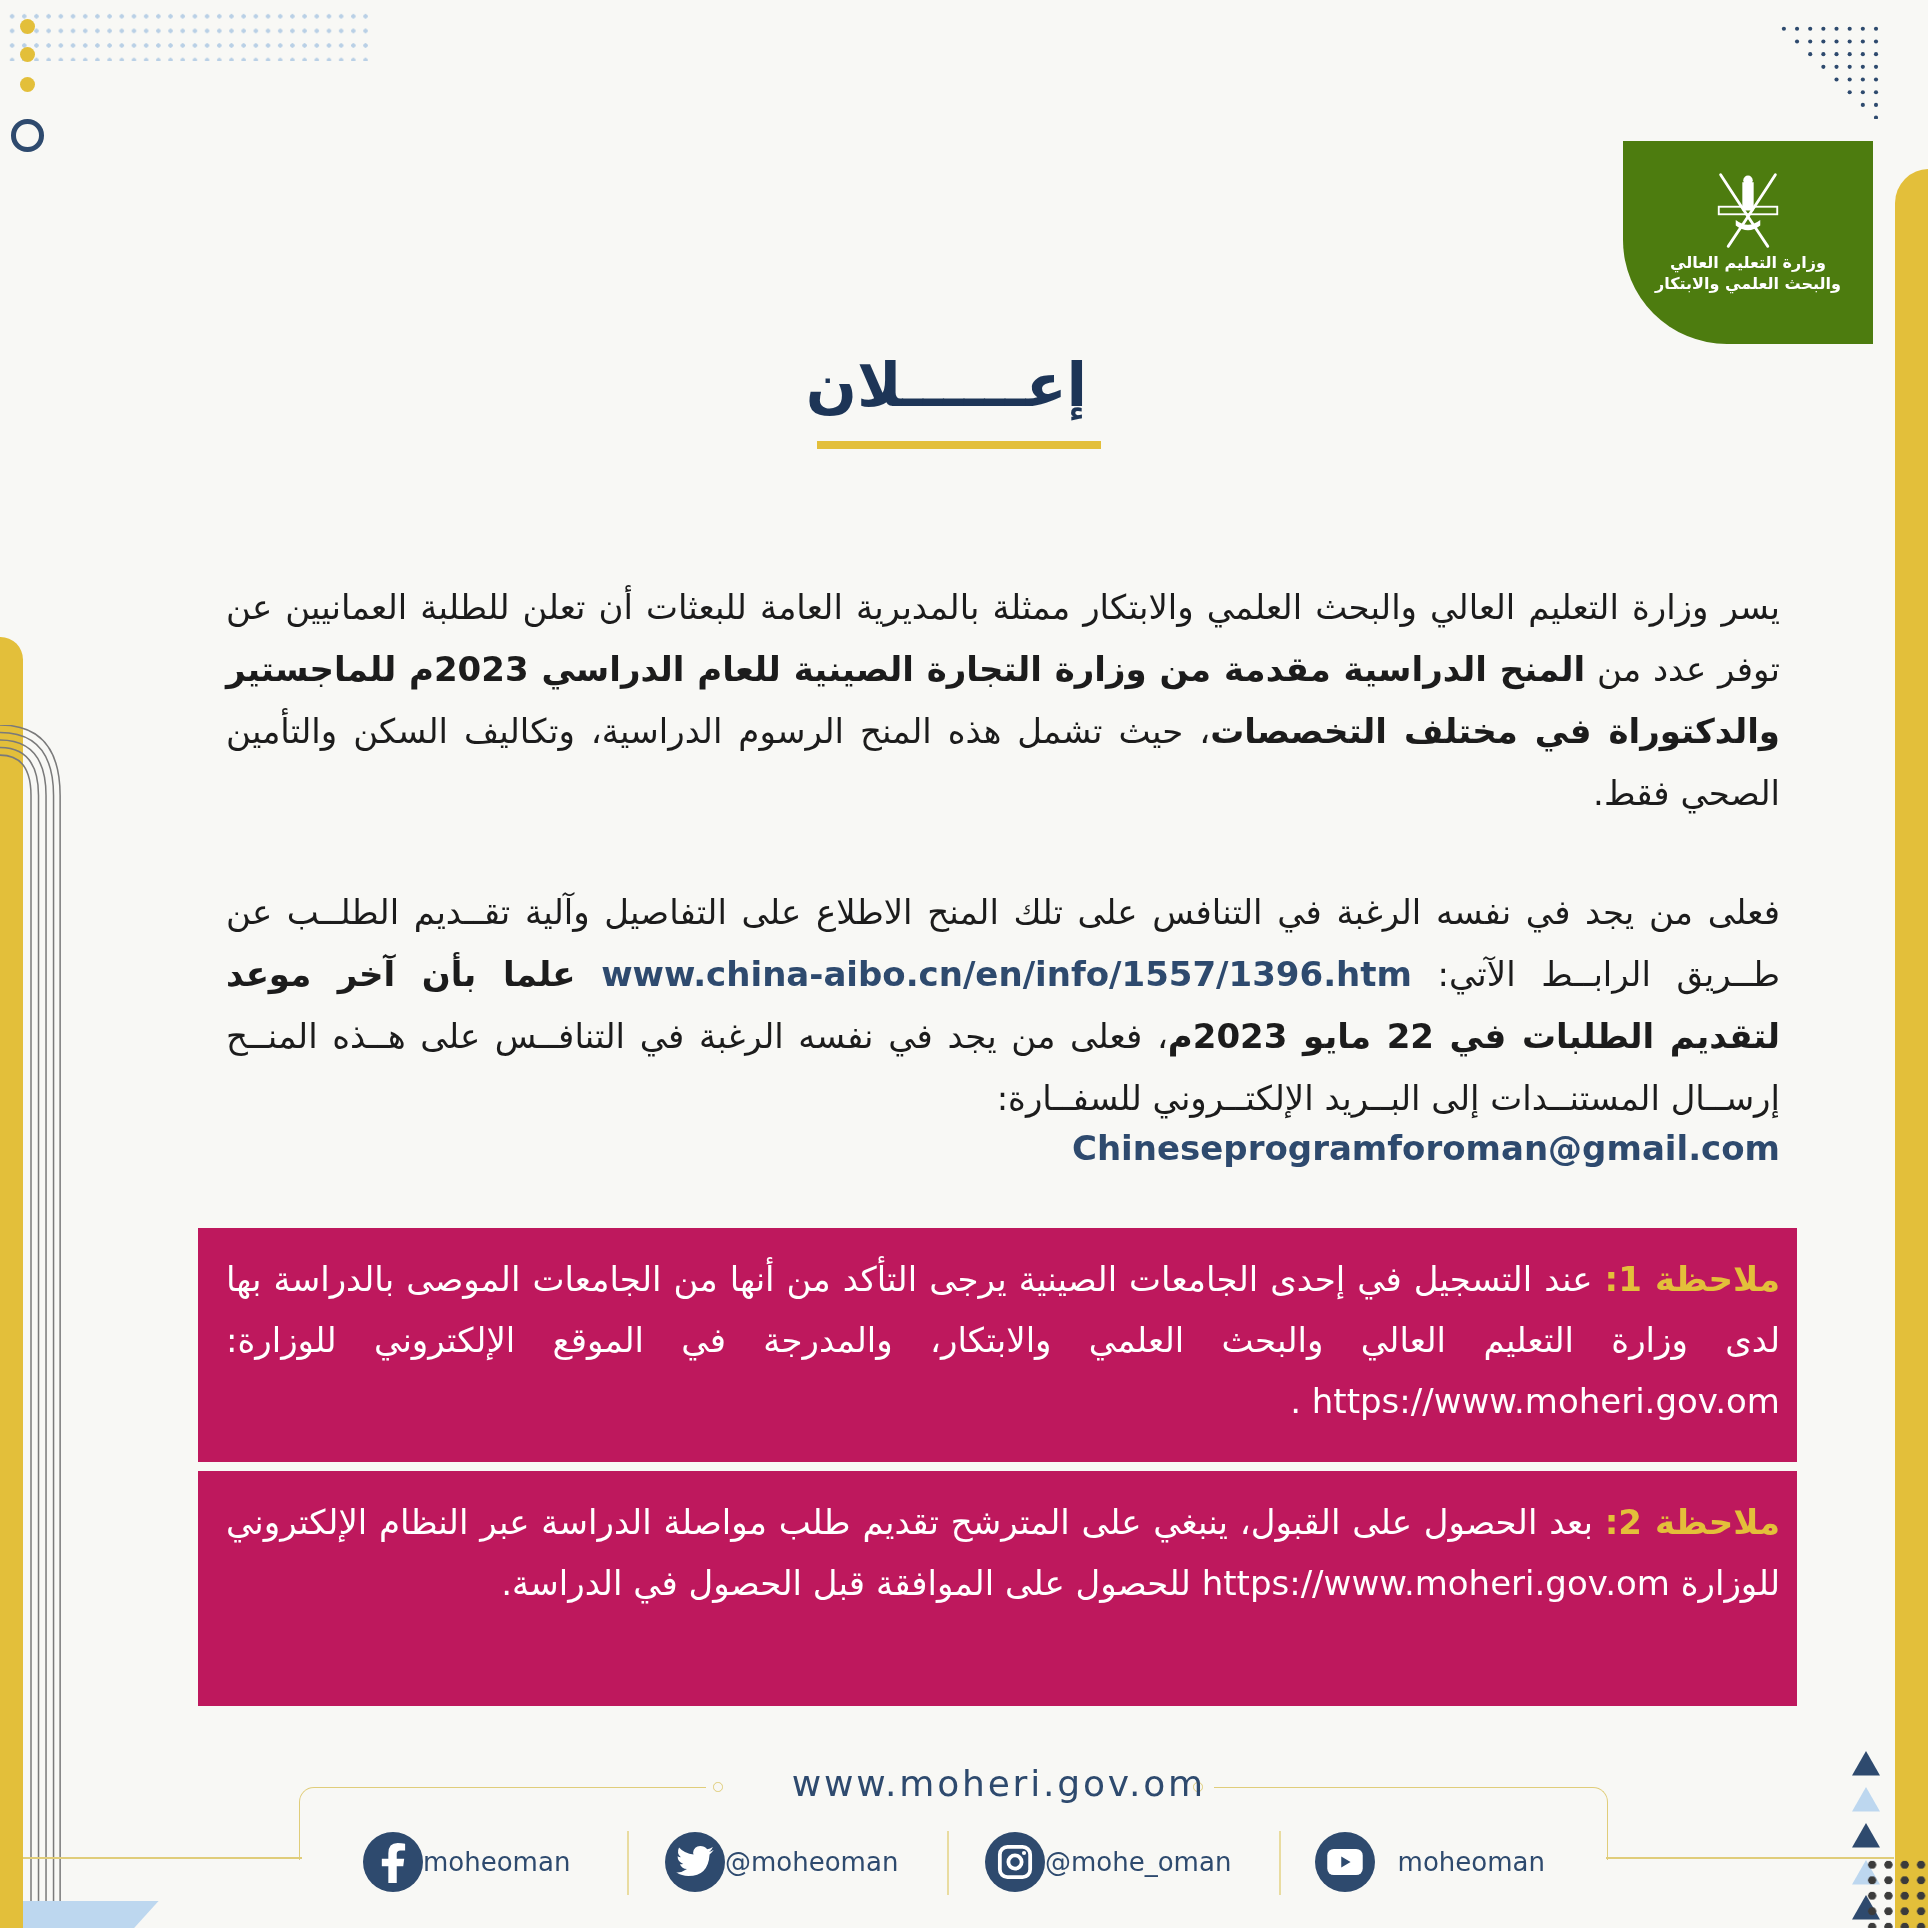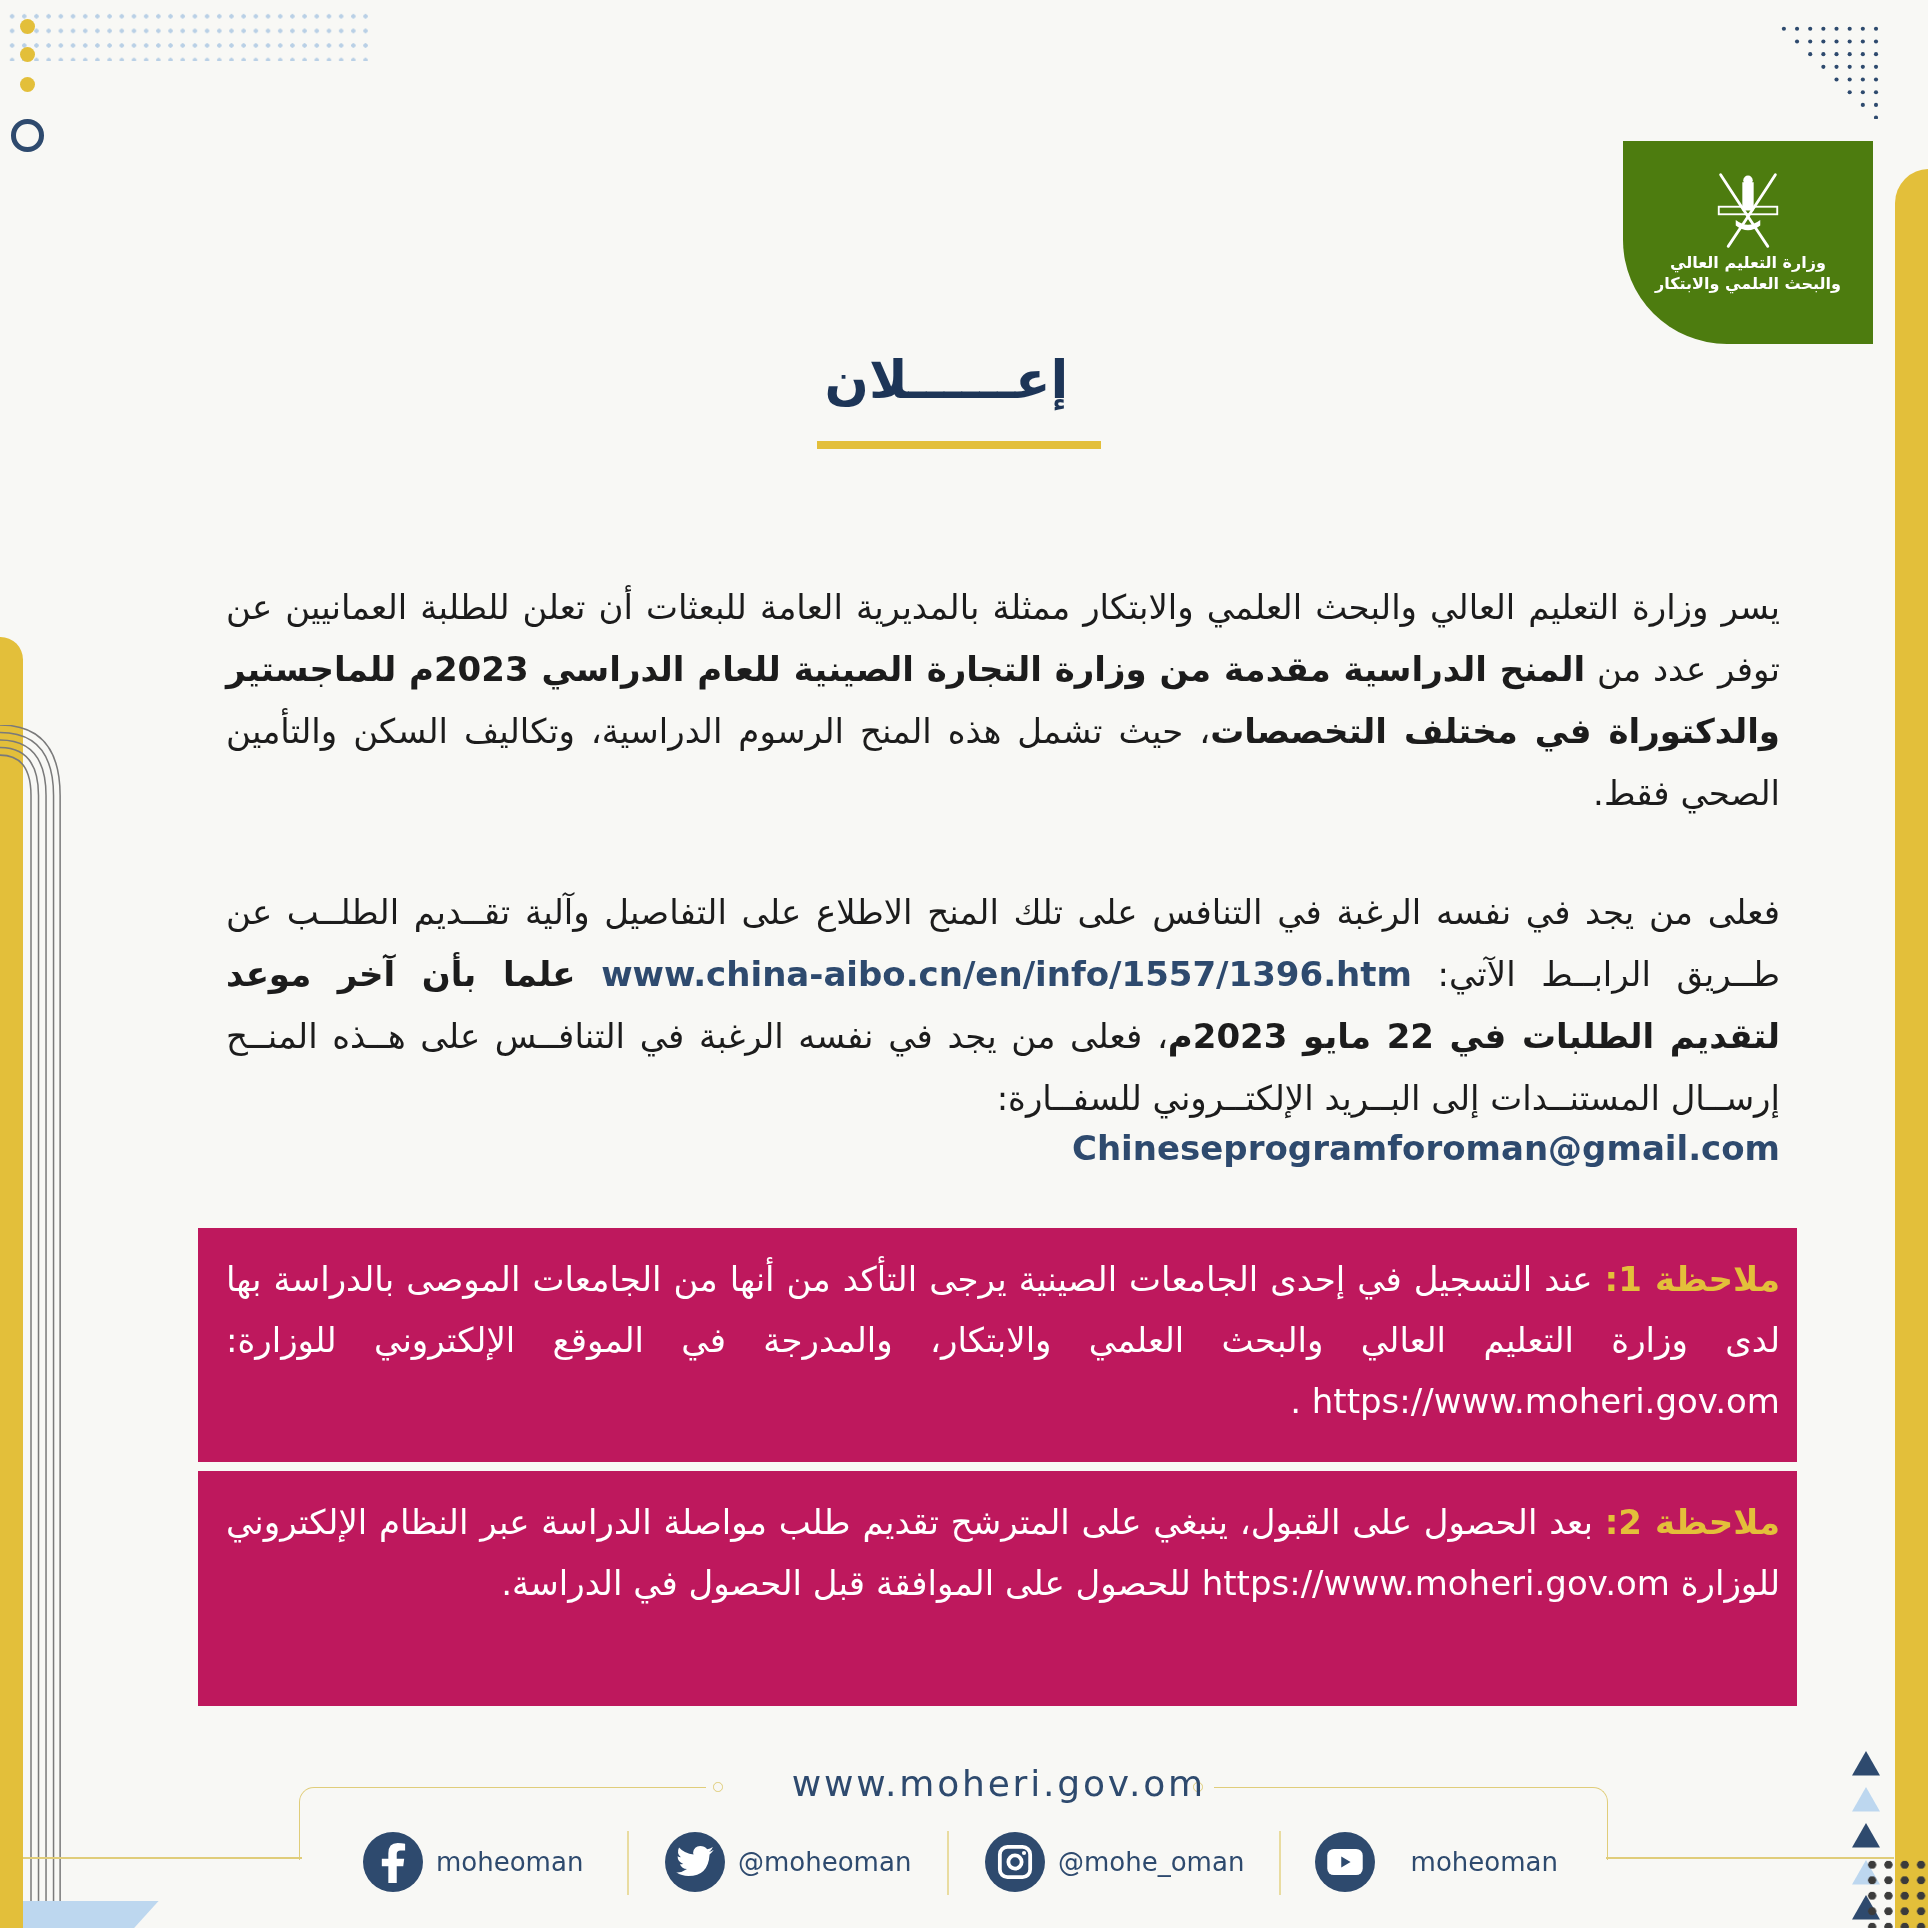--- a/index.html
+++ b/index.html
@@ -22,39 +22,39 @@
   .br-dots { left:1864px; top:1857px; width:64px; height:72px;
     background-image: radial-gradient(circle, #3b3b3b 3.8px, transparent 4.3px);
     background-size:16.3px 15.5px; }
   
   .logo { left:1623px; top:141px; width:250px; height:203px; background:#4d7c0f;
     border-bottom-left-radius:104px; color:#fff; text-align:center; }
   .logo-emblem { position:absolute; left:90px; top:28px; width:70px; height:83px; }
   .logo-text { position:absolute; left:0; right:0; top:111px; font-size:16px; font-weight:bold; line-height:21px; direction:rtl; }
   .logo-line { display:block; }
   
-  .title { left:791px; top:350px; width:311px; text-align:center; font-size:52px; font-weight:bold; color:#1d3557;
+  .title { left:791px; top:350px; width:311px; text-align:center; font-size:60px; font-weight:bold; color:#1d3557;
     direction:rtl; letter-spacing:1.9px; }
   .title-underline { left:817px; top:441px; width:284px; height:7.5px; background:#e3bf3a; }
   
   .para { left:226px; width:1554px; direction:rtl; text-align:justify; text-align-last:right; font-size:34px; line-height:62px; color:#1c1c1c; }
   .para b { font-weight:bold; }
   .link { color:#2e4a6e; font-weight:bold; direction:ltr; unicode-bidi:embed; }
   .email { left:226px; width:1554px; top:1128px; text-align:right; font-size:34px; font-weight:bold; color:#2e4a6e; direction:ltr; }
   .note { left:198px; width:1599px; background:#be185d; color:#fff; box-sizing:border-box; padding:21px 17px 0 28px; }
   .note-text { direction:rtl; text-align:justify; text-align-last:right; font-size:34px; line-height:61px; }
   .note-label { color:#e3bf3a; font-weight:bold; }
   
   .footer-frame { left:299px; top:1787px; width:1307px; height:72px; border:1.9px solid #e0cd7a; border-bottom:none; border-radius:15px 15px 0 0; }
   .footer-base-left { left:22.6px; top:1857px; width:279px; height:1.9px; background:#e0cd7a; }
   .footer-base-right { left:1606px; top:1857px; width:288px; height:1.9px; background:#e0cd7a; }
   .footer-mask { left:706px; top:1770px; width:508px; height:38px; background:#f8f8f5; }
   .footer-knob { width:7.5px; height:7.5px; border:1.9px solid #e0cd7a; border-radius:50%; background:#f8f8f5; top:1782px; }
   .site { left:716px; top:1763px; width:490px; text-align:right; font-size:36px; color:#2e4a6e; letter-spacing:2.8px; }
-  .social { top:1831px; height:62px; display:flex; align-items:center; gap:13px; }
+  .social { top:1831px; height:62px; display:flex; align-items:center; }
   .soc-icon { width:60px; height:60px; border-radius:50%; background:#2e4a6e; display:flex; align-items:center; justify-content:center; }
   .soc-label { font-size:26px; color:#2e4a6e; }
   .sep { top:1831px; width:1.9px; height:64px; background:#e9dca0; }
 </style>
 </head>
 <body>
 
 <div class="abs dotgrid-tl"></div>
 <div class="abs ydot" style="top:19px"></div>
 <div class="abs ydot" style="top:47px"></div>

